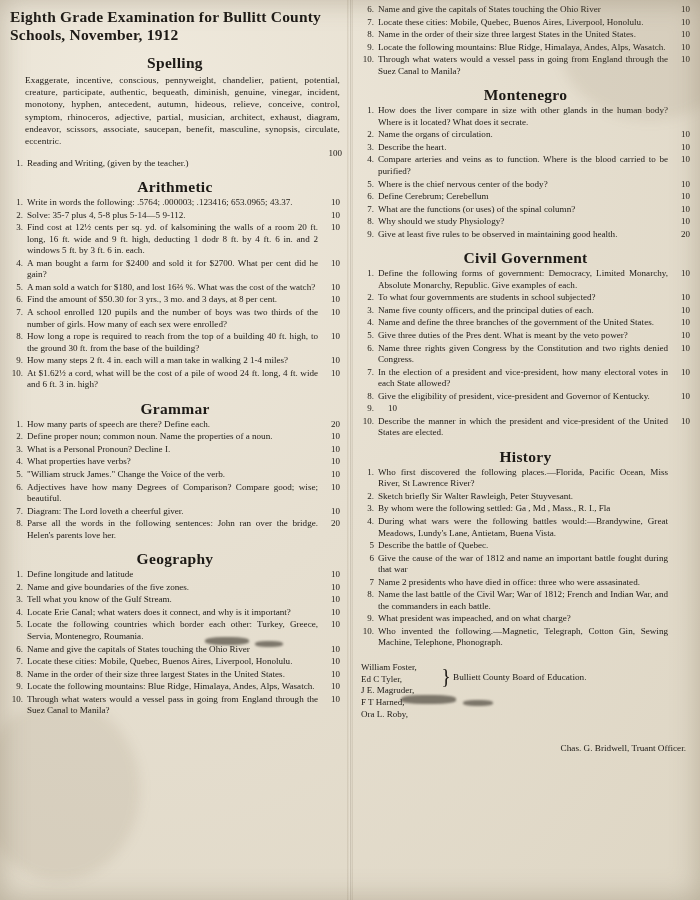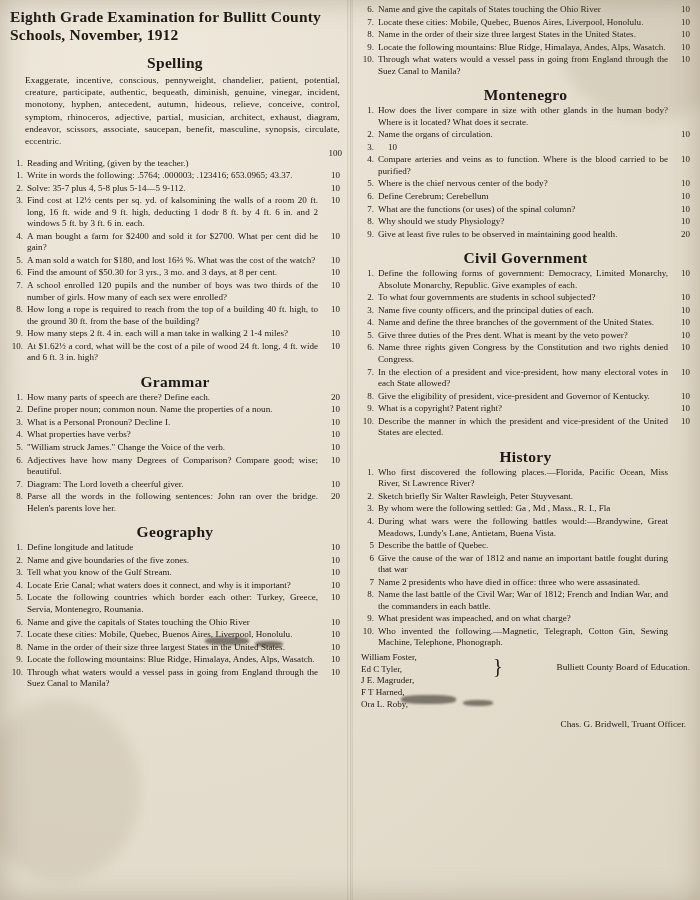--- a/index.html
+++ b/index.html
@@ -75,37 +75,36 @@
   .pts{
     flex:0 0 17px;
     width:17px;
     text-align:right;
     font-size:9px;
     padding-left:2px;
   }
   .signblock{
     display:flex;
     font-size:9px;
-    margin-top:3px;
+    margin-top:13px;
     line-height:1.3;
-    justify-content:space-between;
   }
   .names{width:78px;}
   .brace{
     width:14px;
     text-align:center;
     font-size:20px;
     line-height:1;
     padding-top:4px;
   }
   .boardname{padding-top:10px;font-size:9.2px;}
   .truant{
     text-align:right;
     font-size:9.2px;
-    margin-top:9px;
+    margin-top:23px;
     padding-right:4px;
   }
   
   .stain{
     position:absolute;pointer-events:none;
     background:rgba(120,100,70,.10);
     border-radius:50%;
     filter:blur(6px);
   }
   .smudge{
@@ -138,20 +137,21 @@
     <div class="pts" style="width:100%;text-align:right;">100</div>
 
     <ol class="qs">
       <li>
         <span class="num">1.</span>
         <span class="body">Reading and Writing, (given by the teacher.)</span>
         <span class="pts"></span>
       </li>
     </ol>
 
+    <h2 class="sect">Arithmetic</h2>
     <ol class="qs">
       <li>
           <span class="num">1.</span>
           <span class="body">Write in words the following: .5764; .000003; .123416; 653.0965; 43.37.</span>
           <span class="pts">10</span>
         </li>
       <li>
           <span class="num">2.</span>
           <span class="body">Solve: 35-7 plus 4, 5-8 plus 5-14—5 9-112.</span>
           <span class="pts">10</span>
@@ -337,20 +337,21 @@
           <span class="body">How does the liver compare in size with other glands in the human body? Where is it located? What does it secrate.</span>
           <span class="pts"></span>
         </li>
       <li>
           <span class="num">2.</span>
           <span class="body">Name the organs of circulation.</span>
           <span class="pts">10</span>
         </li>
       <li>
           <span class="num">3.</span>
+          <span class="body">Describe the heart.</span>
           <span class="pts">10</span>
         </li>
       <li>
           <span class="num">4.</span>
           <span class="body">Compare arteries and veins as to function. Where is the blood carried to be purified?</span>
           <span class="pts">10</span>
         </li>
       <li>
           <span class="num">5.</span>
           <span class="body">Where is the chief nervous center of the body?</span>
@@ -415,21 +416,20 @@
           <span class="body">In the election of a president and vice-president, how many electoral votes in each State allowed?</span>
           <span class="pts">10</span>
         </li>
       <li>
           <span class="num">8.</span>
           <span class="body">Give the eligibility of president, vice-president and Governor of Kentucky.</span>
           <span class="pts">10</span>
         </li>
       <li>
           <span class="num">9.</span>
-          <span class="body">What is a copyright? Patent right?</span>
           <span class="pts">10</span>
         </li>
       <li>
           <span class="num">10.</span>
           <span class="body">Describe the manner in which the president and vice-president of the United States are elected.</span>
           <span class="pts">10</span>
         </li>
     </ol>
 
     <h2 class="sect">History</h2>

